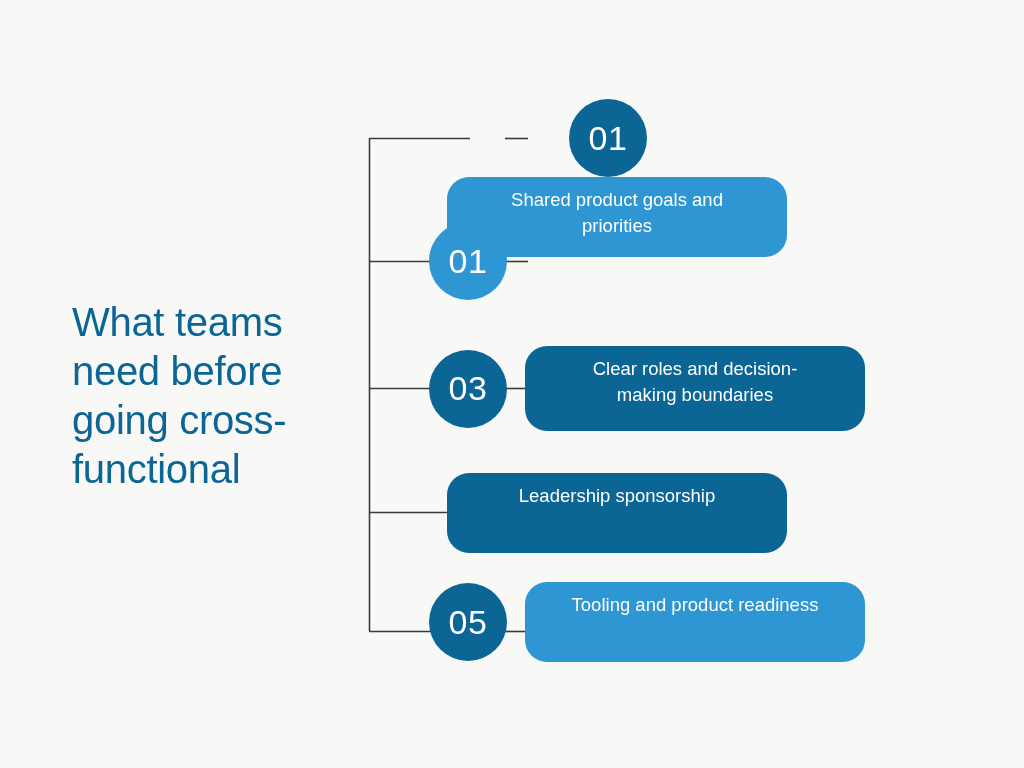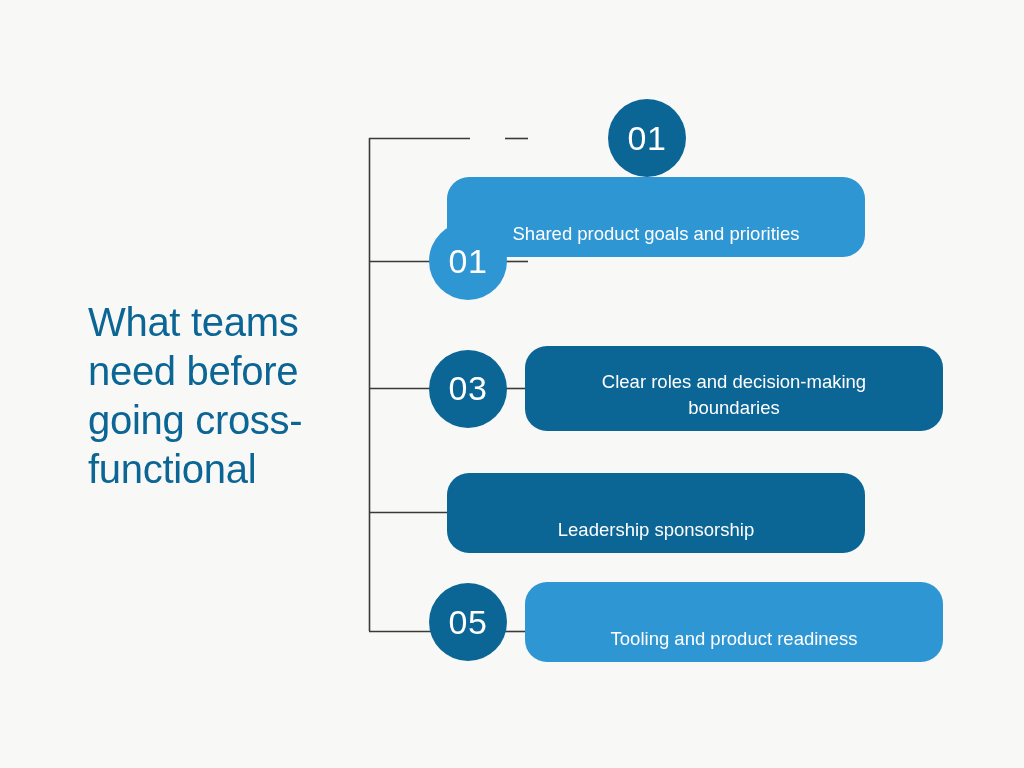--- a/index.html
+++ b/index.html
@@ -16,21 +16,21 @@
 
   #canvas {
     position: relative;
     width: 1024px;
     height: 768px;
   }
 
   
   #title-block {
     position: absolute;
-    left: 88px;
+    left: 72px;
     top: 298px;
     width: 290px;
   }
   #title-text {
     margin: 0;
     font-size: 40px;
     line-height: 49px;
     font-weight: 400;
     letter-spacing: -0.3px;
     color: #0b6595;
@@ -68,25 +68,25 @@
     color: #ffffff;
     font-size: 34px;
     font-weight: 300;
     letter-spacing: 0.5px;
   }
 
   .step-bar {
     position: relative;
     z-index: 1;
     margin-left: 18px;
-    width: 418px;
+    width: 340px;
     min-height: 80px;
     border-radius: 22px;
     display: flex;
-    align-items: flex-end;
+    align-items: flex-start;
     justify-content: center;
     box-sizing: border-box;
     padding: 10px 43px;
   }
 
   .step-bar-label {
     color: #ffffff;
     font-size: 18.5px;
     line-height: 26px;
     text-align: center;

